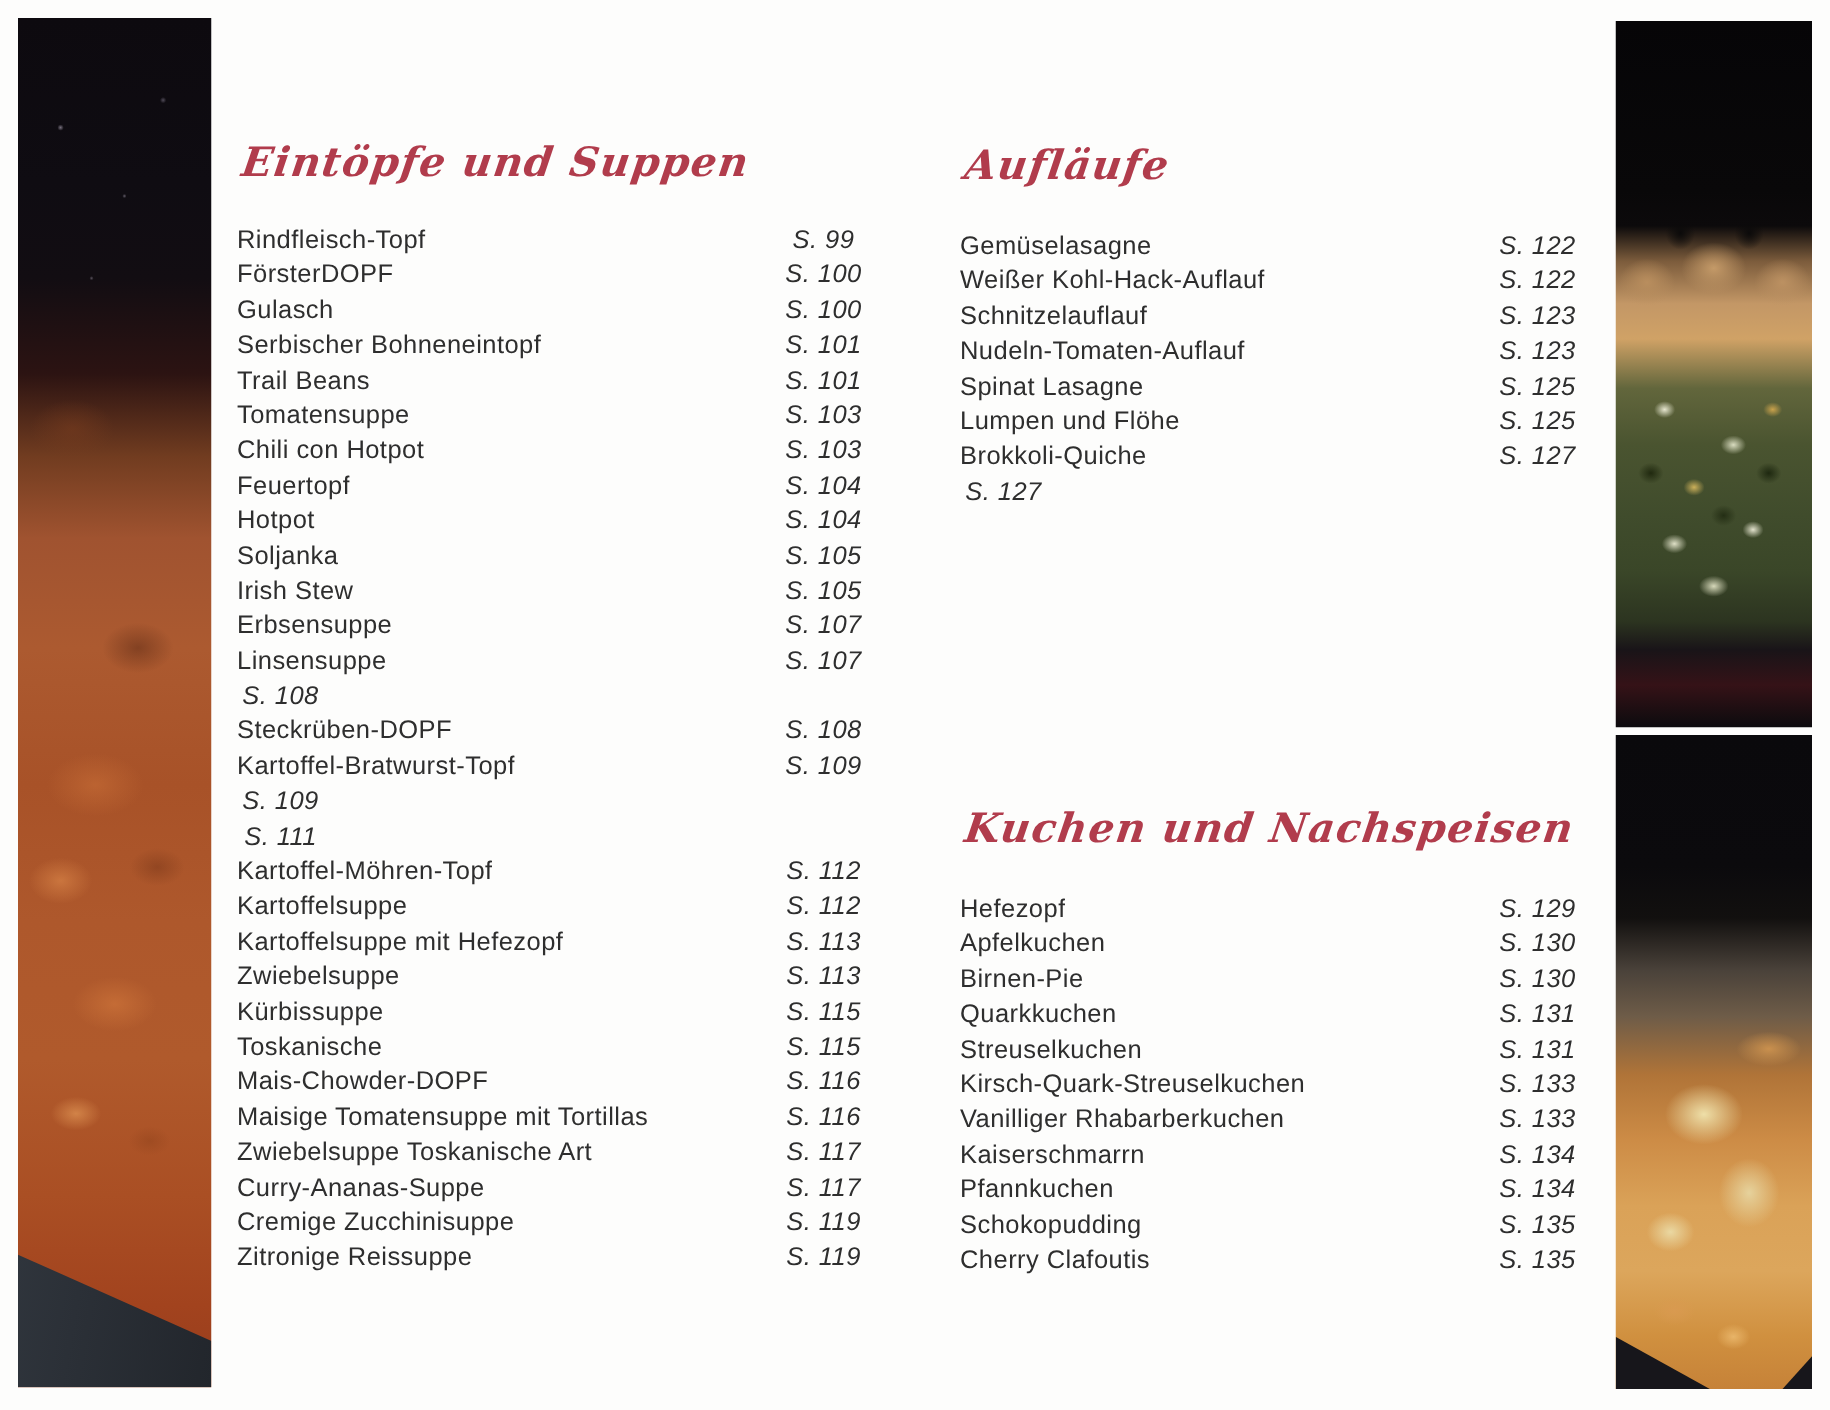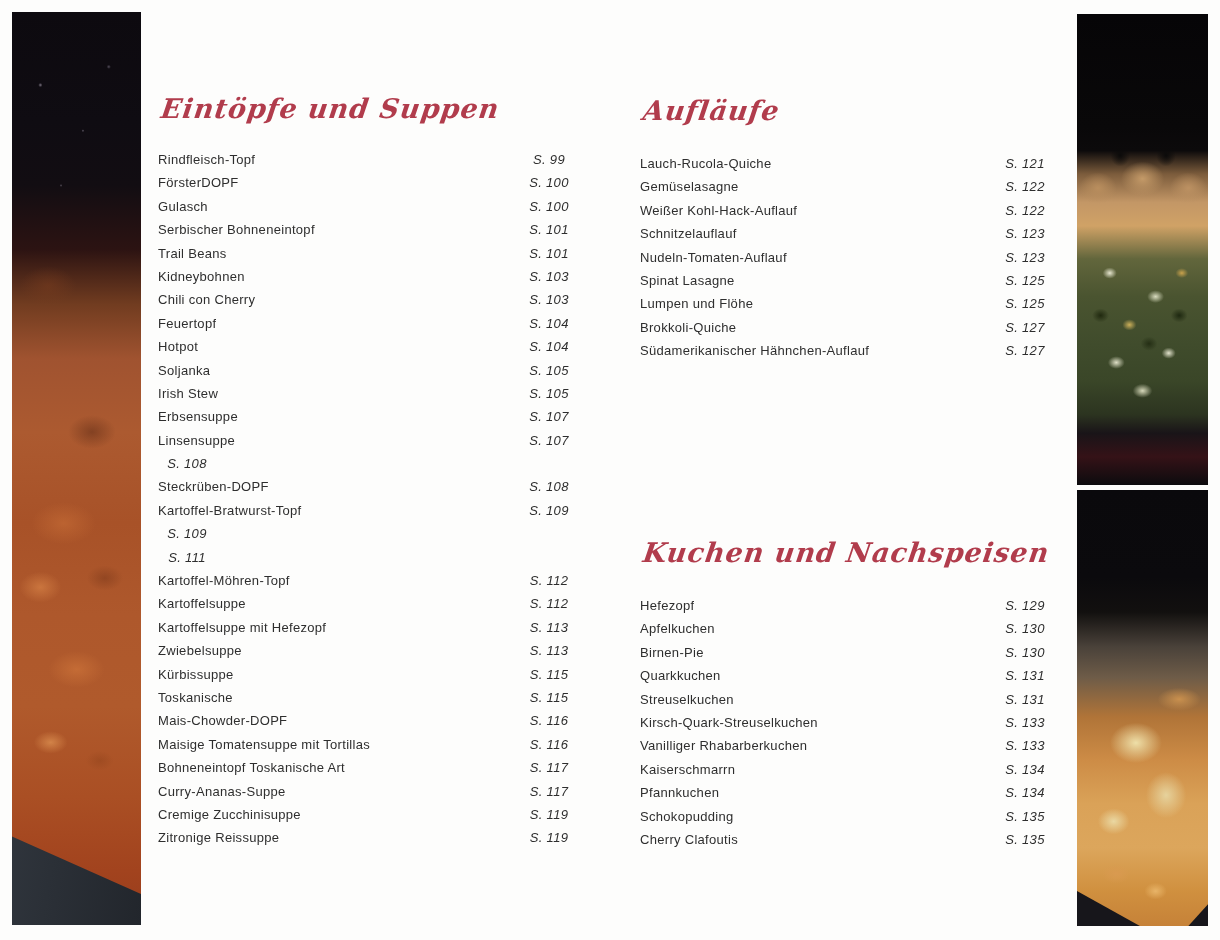--- a/index.html
+++ b/index.html
@@ -80,21 +80,21 @@
     font-size:27px; line-height:38px; height:42px;
     color:var(--accent);
     margin:0 0 16px 0;
     transform:skewX(-8deg); transform-origin:0 100%;
     letter-spacing:1px; white-space:nowrap;
   }
   #section-1 .section-title, #section-2 .section-title { margin-bottom:18px; }
   .toc-row {
     display:flex; justify-content:space-between; align-items:center;
     height:23.4px; line-height:23.4px;
-    font-size:13px; color:var(--text); letter-spacing:.3px;
+    font-size:17px; color:var(--text); letter-spacing:.3px;
   }
   .dish { white-space:nowrap; overflow:hidden; }
   .pagenum { flex:none; width:58px; text-align:center; white-space:nowrap;font-style:italic; }
 </style>
 </head>
 <body style="background: rgb(253, 253, 252);">
 
 <div class="photo" id="photo-left">
   <div class="layer base"></div>
   <div class="layer corner"></div>
@@ -127,25 +127,25 @@
       </div>
       <div class="toc-row">
         <span class="dish">Serbischer Bohneneintopf</span>
         <span class="pagenum">S. 101</span>
       </div>
       <div class="toc-row">
         <span class="dish">Trail Beans</span>
         <span class="pagenum">S. 101</span>
       </div>
       <div class="toc-row">
-        <span class="dish">Kidneybohnen</span>
+        <span class="dish">Tomatensuppe</span>
         <span class="pagenum">S. 103</span>
       </div>
       <div class="toc-row">
-        <span class="dish">Chili con Cherry</span>
+        <span class="dish">Chili con Hotpot</span>
         <span class="pagenum">S. 103</span>
       </div>
       <div class="toc-row">
         <span class="dish">Feuertopf</span>
         <span class="pagenum">S. 104</span>
       </div>
       <div class="toc-row">
         <span class="dish">Hotpot</span>
         <span class="pagenum">S. 104</span>
       </div>
@@ -208,21 +208,21 @@
       </div>
       <div class="toc-row">
         <span class="dish">Mais-Chowder-DOPF</span>
         <span class="pagenum">S. 116</span>
       </div>
       <div class="toc-row">
         <span class="dish">Maisige Tomatensuppe mit Tortillas</span>
         <span class="pagenum">S. 116</span>
       </div>
       <div class="toc-row">
-        <span class="dish">Bohneneintopf Toskanische Art</span>
+        <span class="dish">Zwiebelsuppe Toskanische Art</span>
         <span class="pagenum">S. 117</span>
       </div>
       <div class="toc-row">
         <span class="dish">Curry-Ananas-Suppe</span>
         <span class="pagenum">S. 117</span>
       </div>
       <div class="toc-row">
         <span class="dish">Cremige Zucchinisuppe</span>
         <span class="pagenum">S. 119</span>
       </div>
@@ -230,24 +230,20 @@
         <span class="dish">Zitronige Reissuppe</span>
         <span class="pagenum">S. 119</span>
       </div>
     </div>
 </section>
 
 <section class="section" id="section-1">
   <h2 class="section-title">Aufläufe</h2>
   <div class="toc-list">
       <div class="toc-row">
-        <span class="dish">Lauch-Rucola-Quiche</span>
-        <span class="pagenum">S. 121</span>
-      </div>
-      <div class="toc-row">
         <span class="dish">Gemüselasagne</span>
         <span class="pagenum">S. 122</span>
       </div>
       <div class="toc-row">
         <span class="dish">Weißer Kohl-Hack-Auflauf</span>
         <span class="pagenum">S. 122</span>
       </div>
       <div class="toc-row">
         <span class="dish">Schnitzelauflauf</span>
         <span class="pagenum">S. 123</span>
@@ -262,21 +258,20 @@
       </div>
       <div class="toc-row">
         <span class="dish">Lumpen und Flöhe</span>
         <span class="pagenum">S. 125</span>
       </div>
       <div class="toc-row">
         <span class="dish">Brokkoli-Quiche</span>
         <span class="pagenum">S. 127</span>
       </div>
       <div class="toc-row">
-        <span class="dish">Südamerikanischer Hähnchen-Auflauf</span>
         <span class="pagenum">S. 127</span>
       </div>
     </div>
 </section>
 
 <section class="section" id="section-2">
   <h2 class="section-title">Kuchen und Nachspeisen</h2>
   <div class="toc-list">
       <div class="toc-row">
         <span class="dish">Hefezopf</span>

